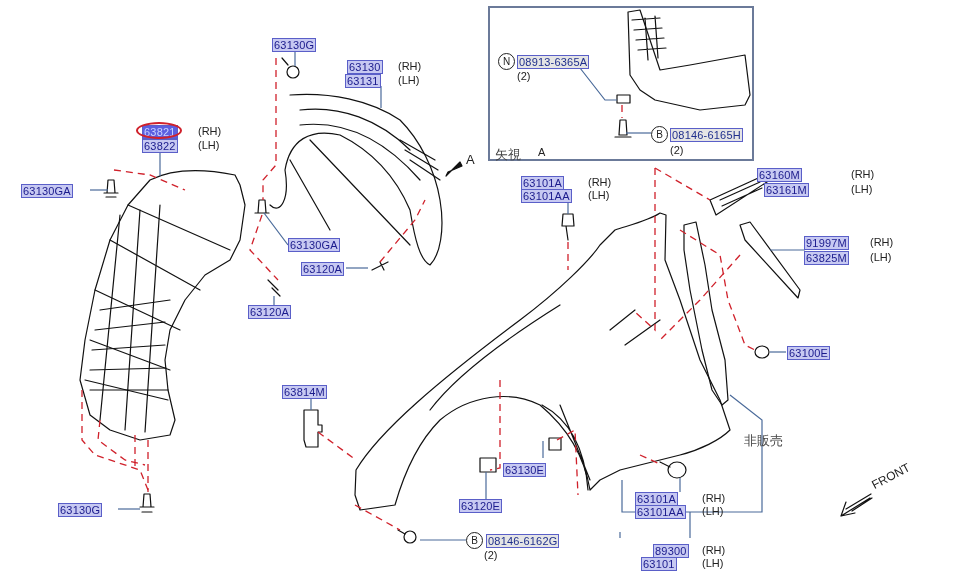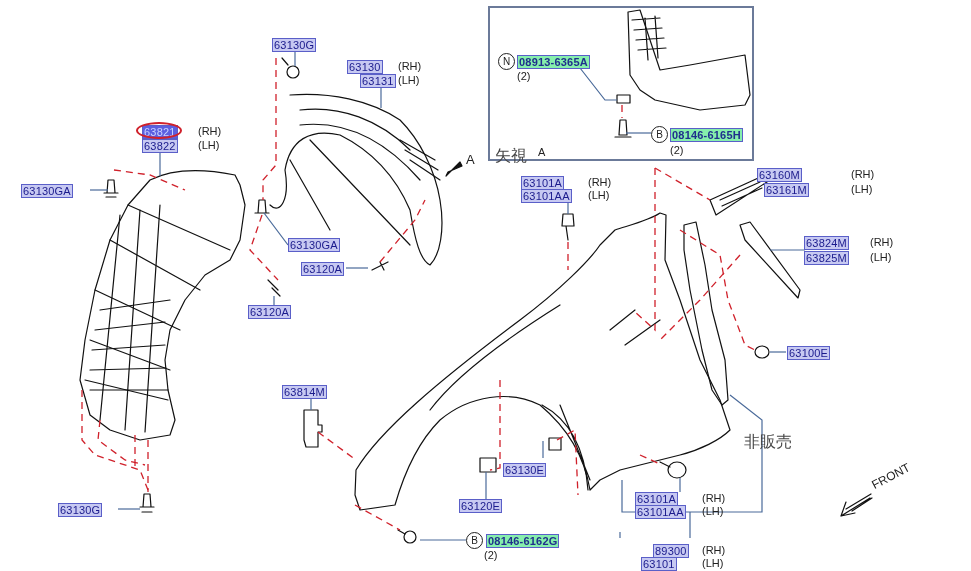--- a/index.html
+++ b/index.html
@@ -2,28 +2,28 @@
 <html><head>
 <meta charset="utf-8">
 <style>
   html, body { margin:0; padding:0; background:#ffffff; }
   body { width:971px; height:571px; position:relative; overflow:hidden;
          font-family:"Liberation Sans", sans-serif; }
   #diagram { position:absolute; left:0; top:0; width:971px; height:571px; }
   .pn { position:absolute; font-family:"Liberation Sans", sans-serif; font-size:11px;
         line-height:12px; color:#1a1a8c; background:#c7c9f2; border:1px solid #5a5fc8;
         padding:0 1px; letter-spacing:0.2px; cursor:pointer; white-space:nowrap; }
-  .pn.green { background:#86efac; color:#1f2f8c;font-weight:bold; }
+  .pn.green { background:#e5e5e5; color:#1f2f8c; }
   .pn.sel { background:#5b5fe0; color:#c9d2ff; }
   .side { position:absolute; font-size:11px; color:#222; white-space:nowrap; }
   .qty { position:absolute; font-size:11px; color:#222; }
   .circ { position:absolute; width:15px; height:15px; border:1px solid #222; border-radius:50%;
           font-size:10px; line-height:15px; text-align:center; color:#222; background:#fff; }
   .txt { position:absolute; font-size:11px; color:#222; white-space:nowrap; }
-  .cjk { position:absolute; font-family:Liberation Sans, sans-serif; font-size:16px; color:#444; white-space:nowrap; }
+  .cjk { position:absolute; font-family:Liberation Sans, sans-serif; font-size:13px; color:#444; white-space:nowrap; }
   .inset { position:absolute; left:488px; top:6px; width:266px; height:155px;
            border:2px solid #6b7a99; box-sizing:border-box; }
   .hl-ring { position:absolute; left:136px; top:122px; width:46px; height:17px;
              border:2.5px solid #d0212b; border-radius:50%; box-sizing:border-box; pointer-events:none; }
   .front { position:absolute; left:876px; top:478px; font-size:12px; color:#222;
            transform:rotate(-28deg); transform-origin:left bottom; }
 </style>
 </head>
 <body>
 
@@ -131,21 +131,21 @@
   <span class="qty" style="left:517px;top:70px">(2)</span>
   <span class="circ" style="left:651px;top:126px">B</span>
   <span class="pn green" style="left:670px;top:128px">08146-6165H</span>
   <span class="qty" style="left:670px;top:144px">(2)</span>
   <span class="cjk" style="left:495px;top:146px">矢視</span>
   <span class="txt" style="left:538px;top:146px">A</span>
 
   <span class="pn" style="left:272px;top:38px">63130G</span>
   <span class="pn" style="left:347px;top:60px">63130</span>
   <span class="side" style="left:398px;top:60px">(RH)</span>
-  <span class="pn" style="left:360px;top:74px">63131</span>
+  <span class="pn" style="left:345px;top:74px">63131</span>
   <span class="side" style="left:398px;top:74px">(LH)</span>
   <span class="txt" style="left:466px;top:152px;font-size:13px">A</span>
 
   <span class="pn sel" style="left:142px;top:125px">63821</span>
   <div class="hl-ring"></div>
   <span class="side" style="left:198px;top:125px">(RH)</span>
   <span class="pn" style="left:142px;top:139px">63822</span>
   <span class="side" style="left:198px;top:139px">(LH)</span>
   <span class="pn" style="left:21px;top:184px">63130GA</span>
   <span class="pn" style="left:288px;top:238px">63130GA</span>
@@ -155,21 +155,21 @@
 
   <span class="pn" style="left:282px;top:385px">63814M</span>
   <span class="pn" style="left:521px;top:176px">63101A</span>
   <span class="side" style="left:588px;top:176px">(RH)</span>
   <span class="pn" style="left:521px;top:189px">63101AA</span>
   <span class="side" style="left:588px;top:189px">(LH)</span>
   <span class="pn" style="left:757px;top:168px">63160M</span>
   <span class="side" style="left:851px;top:168px">(RH)</span>
   <span class="pn" style="left:764px;top:183px">63161M</span>
   <span class="side" style="left:851px;top:183px">(LH)</span>
-  <span class="pn" style="left:804px;top:236px">63824M</span>
+  <span class="pn" style="left:804px;top:236px">91997M</span>
   <span class="side" style="left:870px;top:236px">(RH)</span>
   <span class="pn" style="left:804px;top:251px">63825M</span>
   <span class="side" style="left:870px;top:251px">(LH)</span>
   <span class="pn" style="left:787px;top:346px">63100E</span>
   <span class="cjk" style="left:744px;top:432px">非販売</span>
   <span class="pn" style="left:503px;top:463px">63130E</span>
   <span class="pn" style="left:459px;top:499px">63120E</span>
   <span class="pn" style="left:635px;top:492px">63101A</span>
   <span class="side" style="left:702px;top:492px">(RH)</span>
   <span class="pn" style="left:635px;top:505px">63101AA</span>

